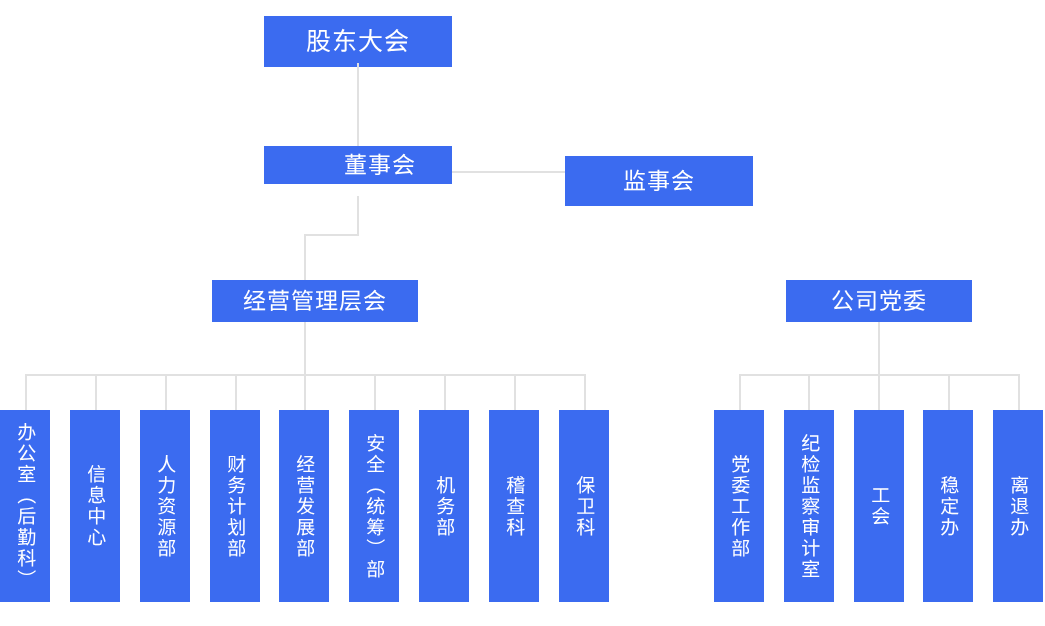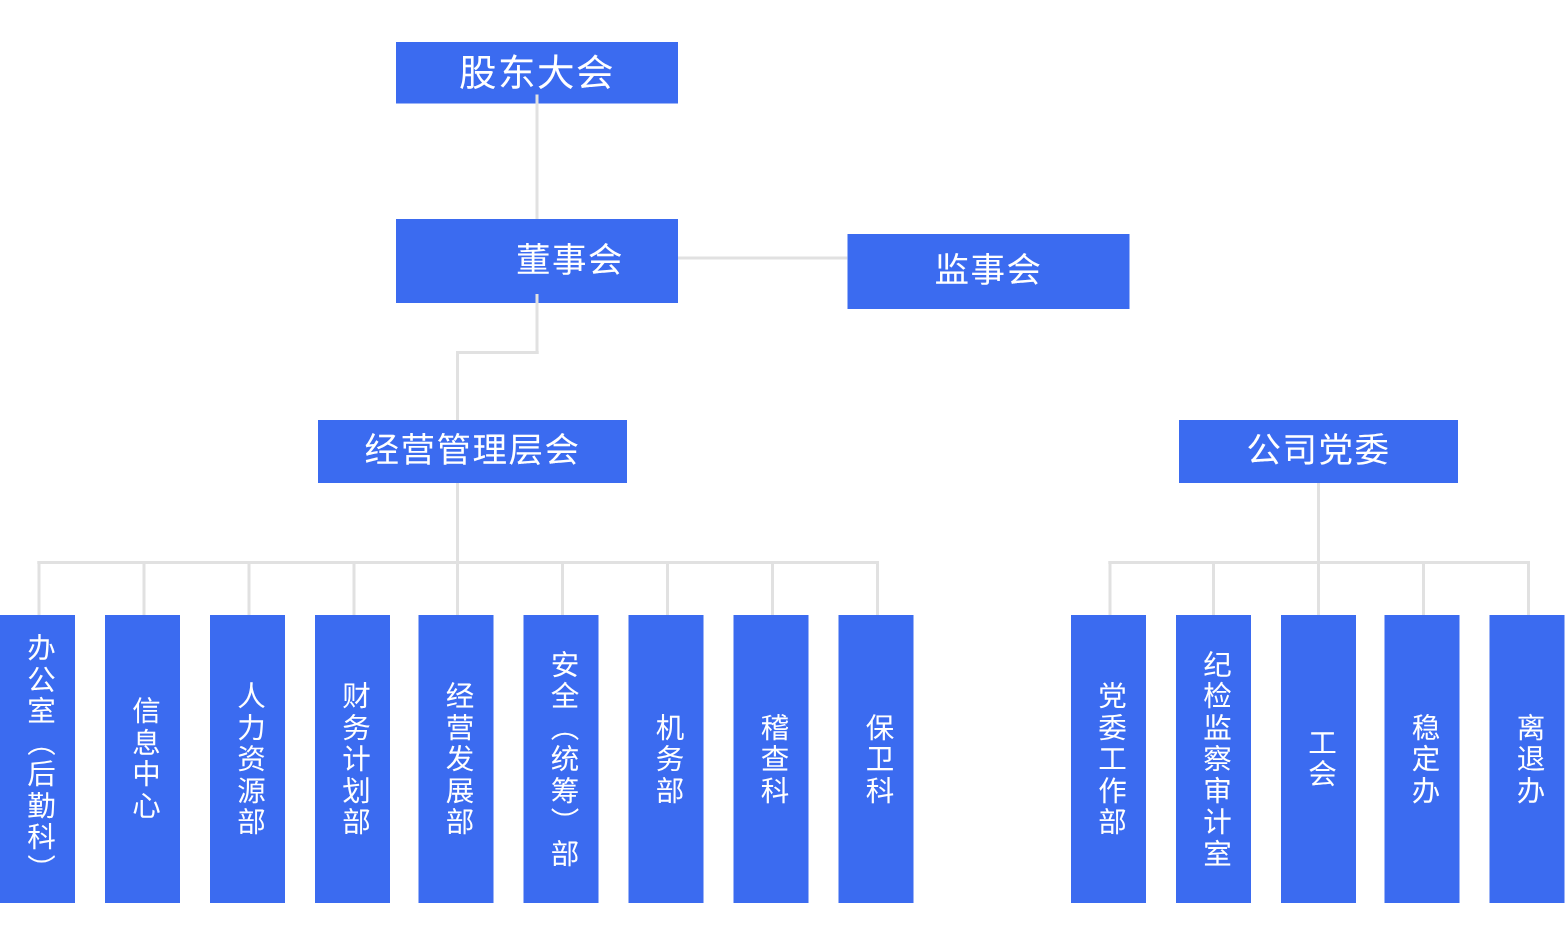--- a/index.html
+++ b/index.html
@@ -65,25 +65,25 @@
     writing-mode: vertical-rl;
     text-orientation: upright;
     display: block;
   }
 </style>
 </head>
 <body>
 
 <div id="org-chart">
 
-  <div class="node node-top" style="left:264px; top:28px; width:188px; height:41px;">股东大会</div>
+  <div class="node node-top" style="left:264px; top:16px; width:188px; height:51px;">股东大会</div>
 
   <div class="conn conn-v" style="left:357px; top:63px; height:83px;"></div>
 
-  <div class="node node-mid" style="left:264px; top:146px; width:188px; height:56px;padding-left:44px;">董事会</div>
+  <div class="node node-mid" style="left:264px; top:146px; width:188px; height:38px;padding-left:44px;">董事会</div>
 
   <div class="conn conn-h" style="left:452px; top:171px; width:113px;"></div>
 
   <div class="node node-mid" style="left:565px; top:156px; width:188px; height:50px;">监事会</div>
 
   <div class="conn conn-v" style="left:357px; top:196px; height:40px;"></div>
   <div class="conn conn-h" style="left:304px; top:234px; width:55px;"></div>
   <div class="conn conn-v" style="left:304px; top:234px; height:46px;"></div>
 
   <div class="node node-mid" style="left:212px; top:280px; width:206px; height:42px;">经营管理层会</div>

